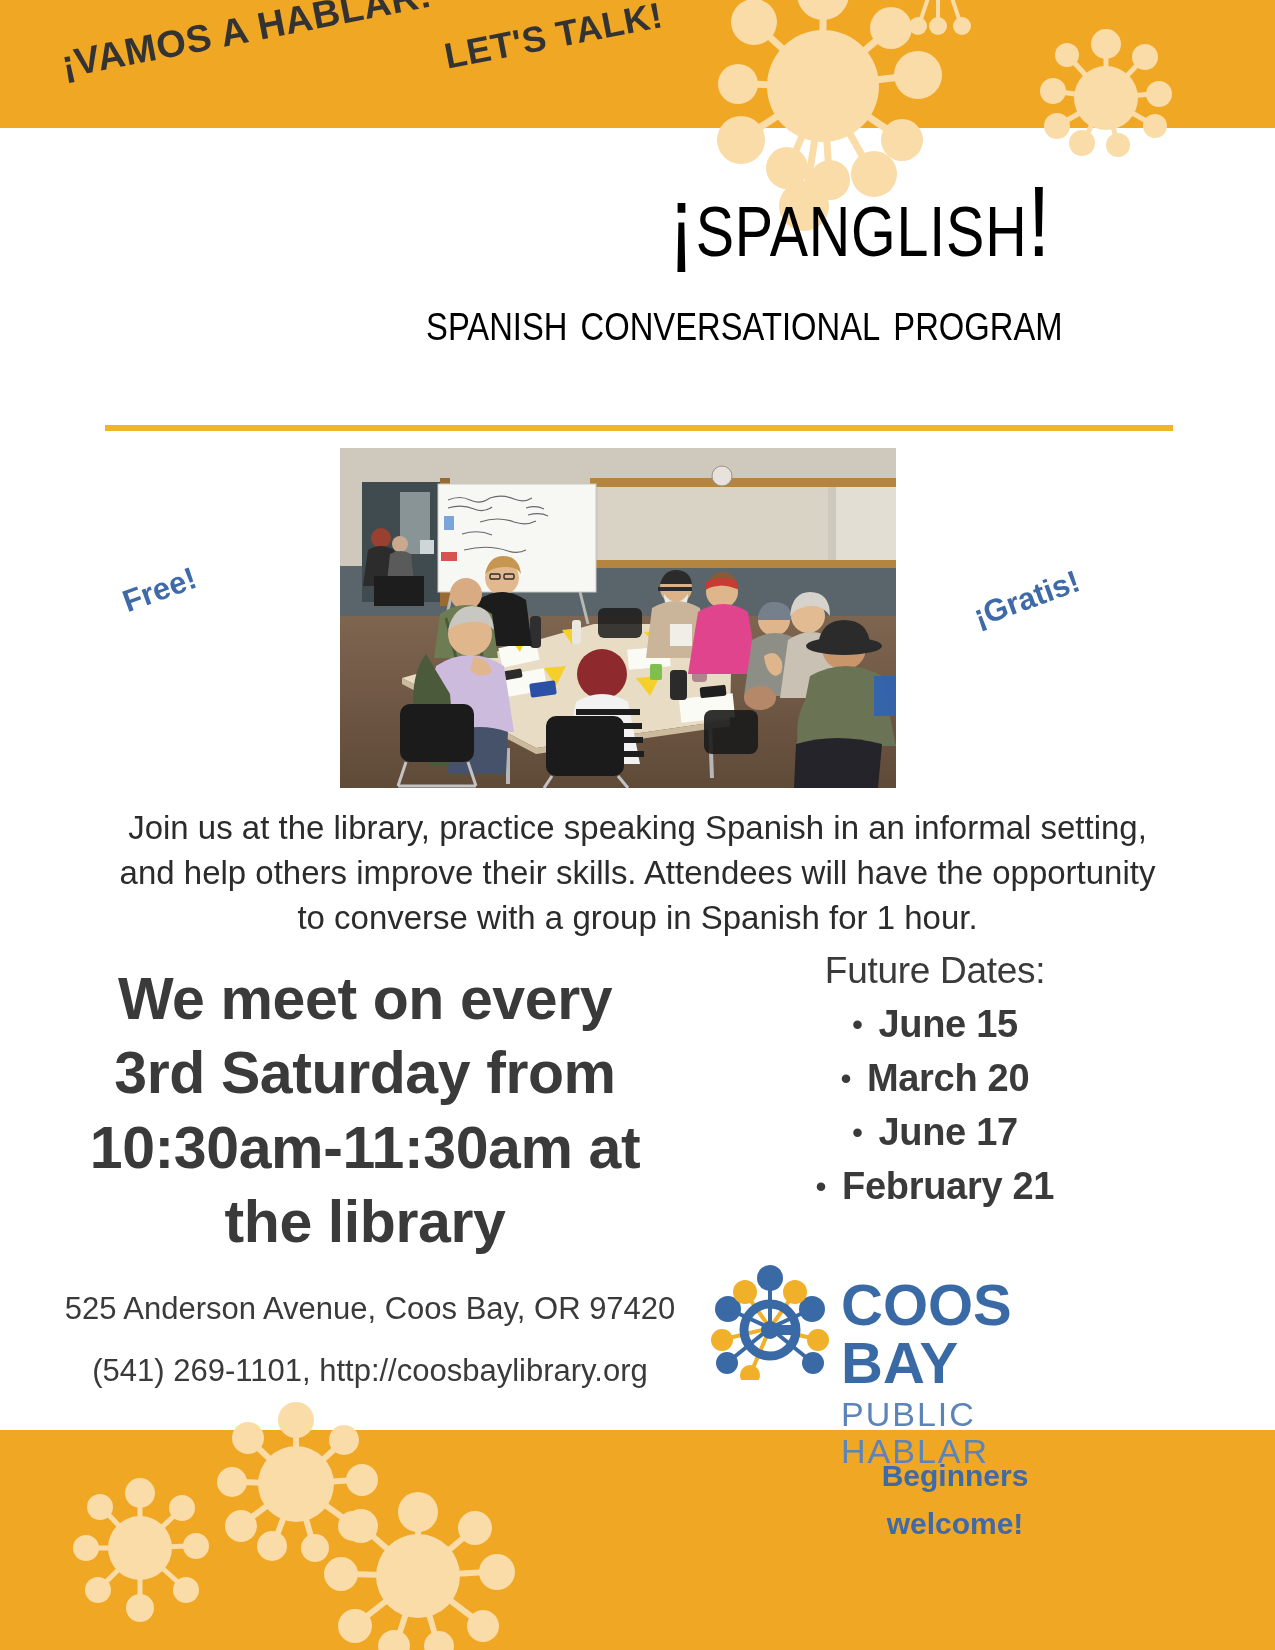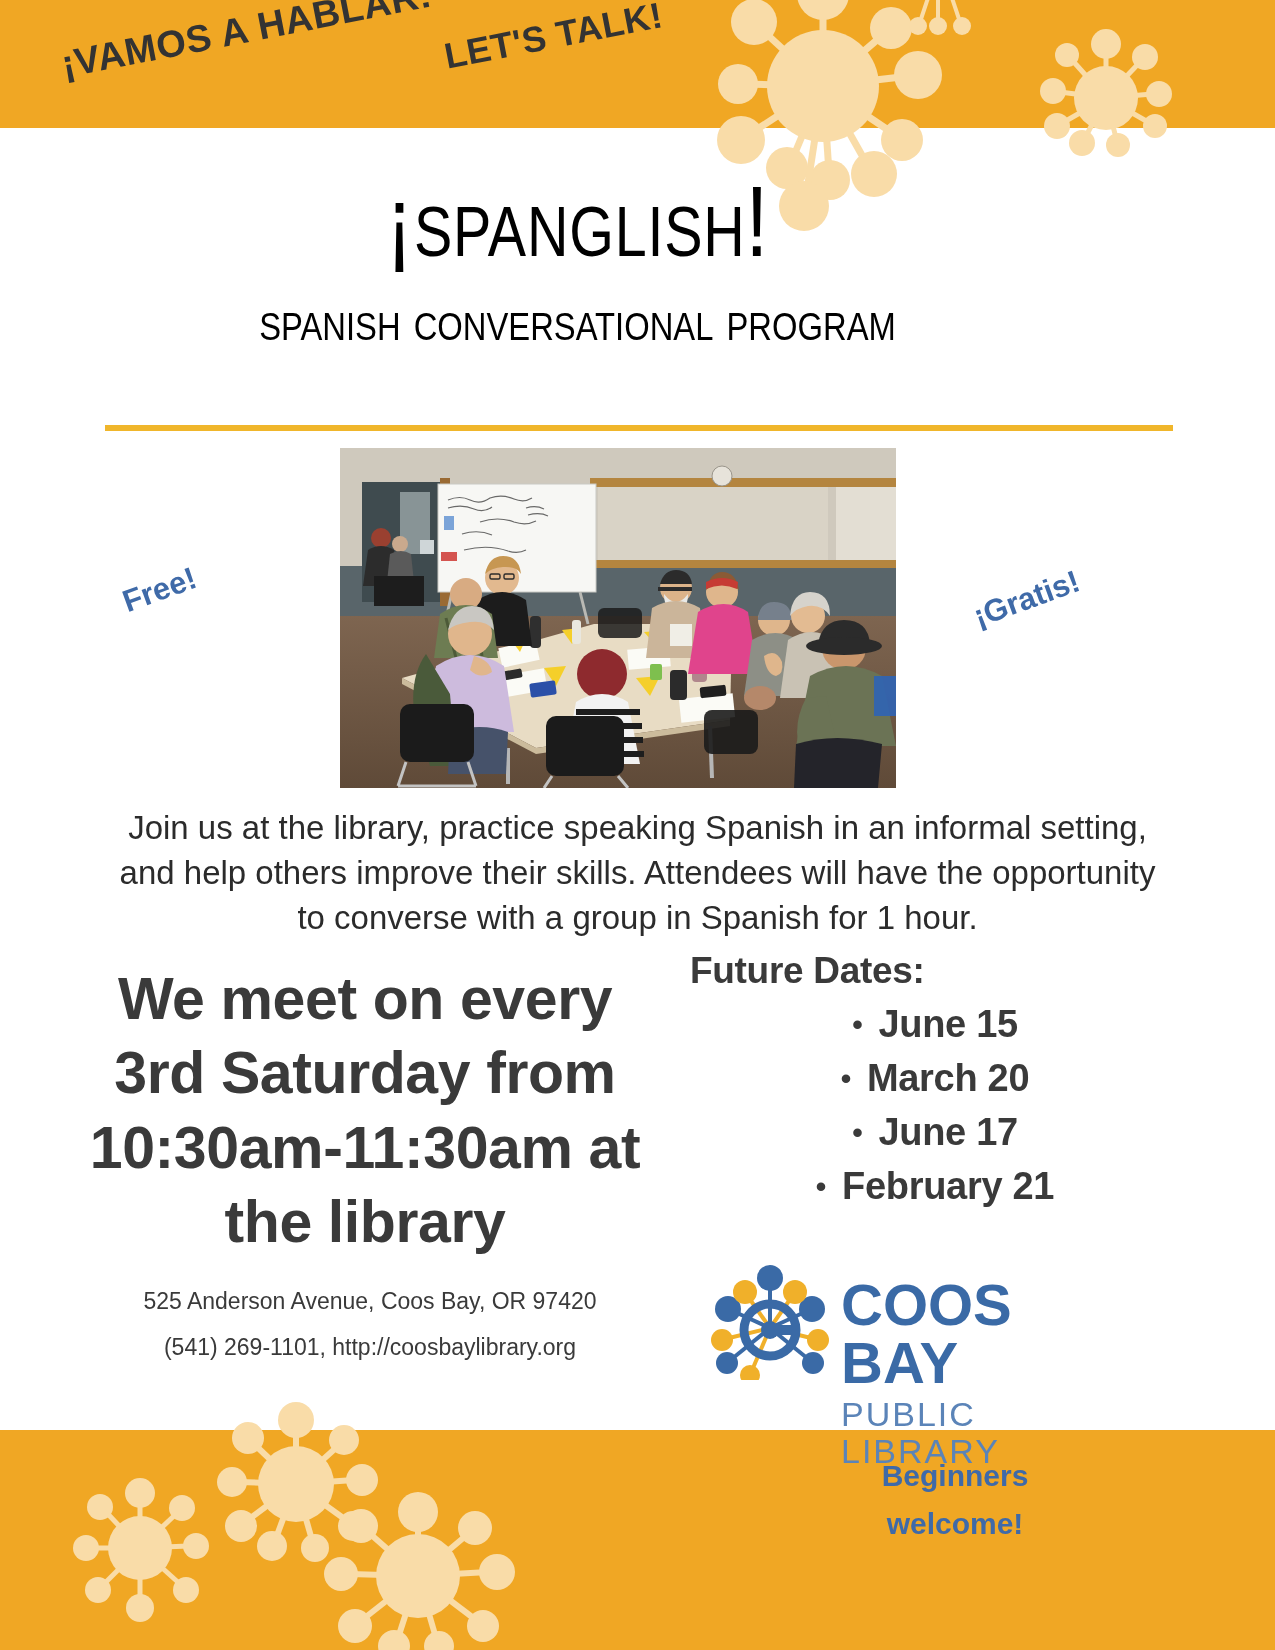--- a/index.html
+++ b/index.html
@@ -27,21 +27,21 @@
     color:#333333;
     font-weight:bold;
     letter-spacing:.5px;
     white-space:nowrap;
     z-index:4;
   }
   #kicker-es{left:62px;top:44px;font-size:38px;transform:rotate(-11deg);transform-origin:left center;}
   #kicker-en{left:445px;top:36px;font-size:36px;transform:rotate(-11deg);transform-origin:left center;}
 
   
-  .title-wrap{position:absolute;left:0;top:170px;width:1155px;text-align:center;z-index:3;}
+  .title-wrap{position:absolute;left:0;top:170px;width:1155px;text-align:right;z-index:3;}
   .title{
     font-family:"Liberation Sans Narrow","Liberation Sans",sans-serif;
     font-size:100px;line-height:1.02;color:#000;
     font-weight:normal;
     font-stretch:condensed;
     letter-spacing:1px;
     transform:scaleX(.82);
     font-variant:small-caps;
     text-transform:lowercase;
     margin:0;
@@ -89,37 +89,37 @@
     text-align:center;color:#3a3a3a;
     font-size:59px;font-weight:bold;line-height:1.26;
     letter-spacing:-.4px;
     z-index:3;
   }
   .col-right{
     position:absolute;left:690px;top:950px;width:490px;
     color:#3a3a3a;z-index:3;
   }
   .fd-head{
-    font-size:37px;font-weight:bold;
+    text-align:center;font-size:37px;font-weight:normal;
     letter-spacing:-.3px;margin:0 0 6px 0;
   }
   .fd-list{list-style:none;margin:0;padding:0;}
   .fd-item{
     display:flex;align-items:center;justify-content:center;
     font-size:38px;font-weight:bold;letter-spacing:-.3px;
     line-height:1.42;
   }
   .fd-bullet{font-size:30px;margin-right:16px;line-height:1;}
 
   
   .contact{
     position:absolute;left:60px;top:1278px;width:620px;
     text-align:center;color:#3a3a3a;
     font-family:"Liberation Sans Narrow","Liberation Sans",sans-serif;
-    font-size:23px;line-height:2.0;
+    font-size:31px;line-height:2.0;
     z-index:3;
   }
 
   
   .logo{position:absolute;left:705px;top:1250px;width:420px;height:130px;z-index:3;}
   .logo-mark{position:absolute;left:0;top:0;width:130px;height:130px;}
   .logo-text{position:absolute;left:136px;top:26px;}
   .logo-l1{
     font-family:"Liberation Sans Narrow","Liberation Sans",sans-serif;
     font-size:58px;color:#3A6AA6;font-weight:bold;letter-spacing:0px;line-height:1;
@@ -459,21 +459,21 @@
         </g>
         <circle cx="65" cy="80" r="26" fill="none" stroke="#3A6AA6" stroke-width="9"></circle>
         <path d="M78 64 a26 26 0 1 0 0 32" fill="none" stroke="#ffffff" stroke-width="0"></path>
         <circle cx="65" cy="80" r="9" fill="#3A6AA6"></circle>
         <rect x="65" y="75" width="26" height="10" fill="#3A6AA6"></rect>
         <circle cx="65" cy="80" r="26" fill="none" stroke="#ffffff" stroke-width="0"></circle>
       </svg>
     </div>
     <div class="logo-text">
       <div class="logo-l1">COOS BAY</div>
-      <div class="logo-l2">PUBLIC LIBRARY</div>
+      <div class="logo-l2">PUBLIC HABLAR</div>
     </div>
   </div>
 
   <div class="banner banner-bottom"></div>
 
   <div class="burst" style="left:196px;top:1372px;z-index:3;">
     <svg width="200" height="200" viewBox="0 0 200 200">
       <g fill="#F9DCA8" stroke="#F9DCA8" stroke-width="6">
         <line x1="100" y1="112" x2="100" y2="56"></line>
           <circle cx="100" cy="48" r="18" stroke="none"></circle>

